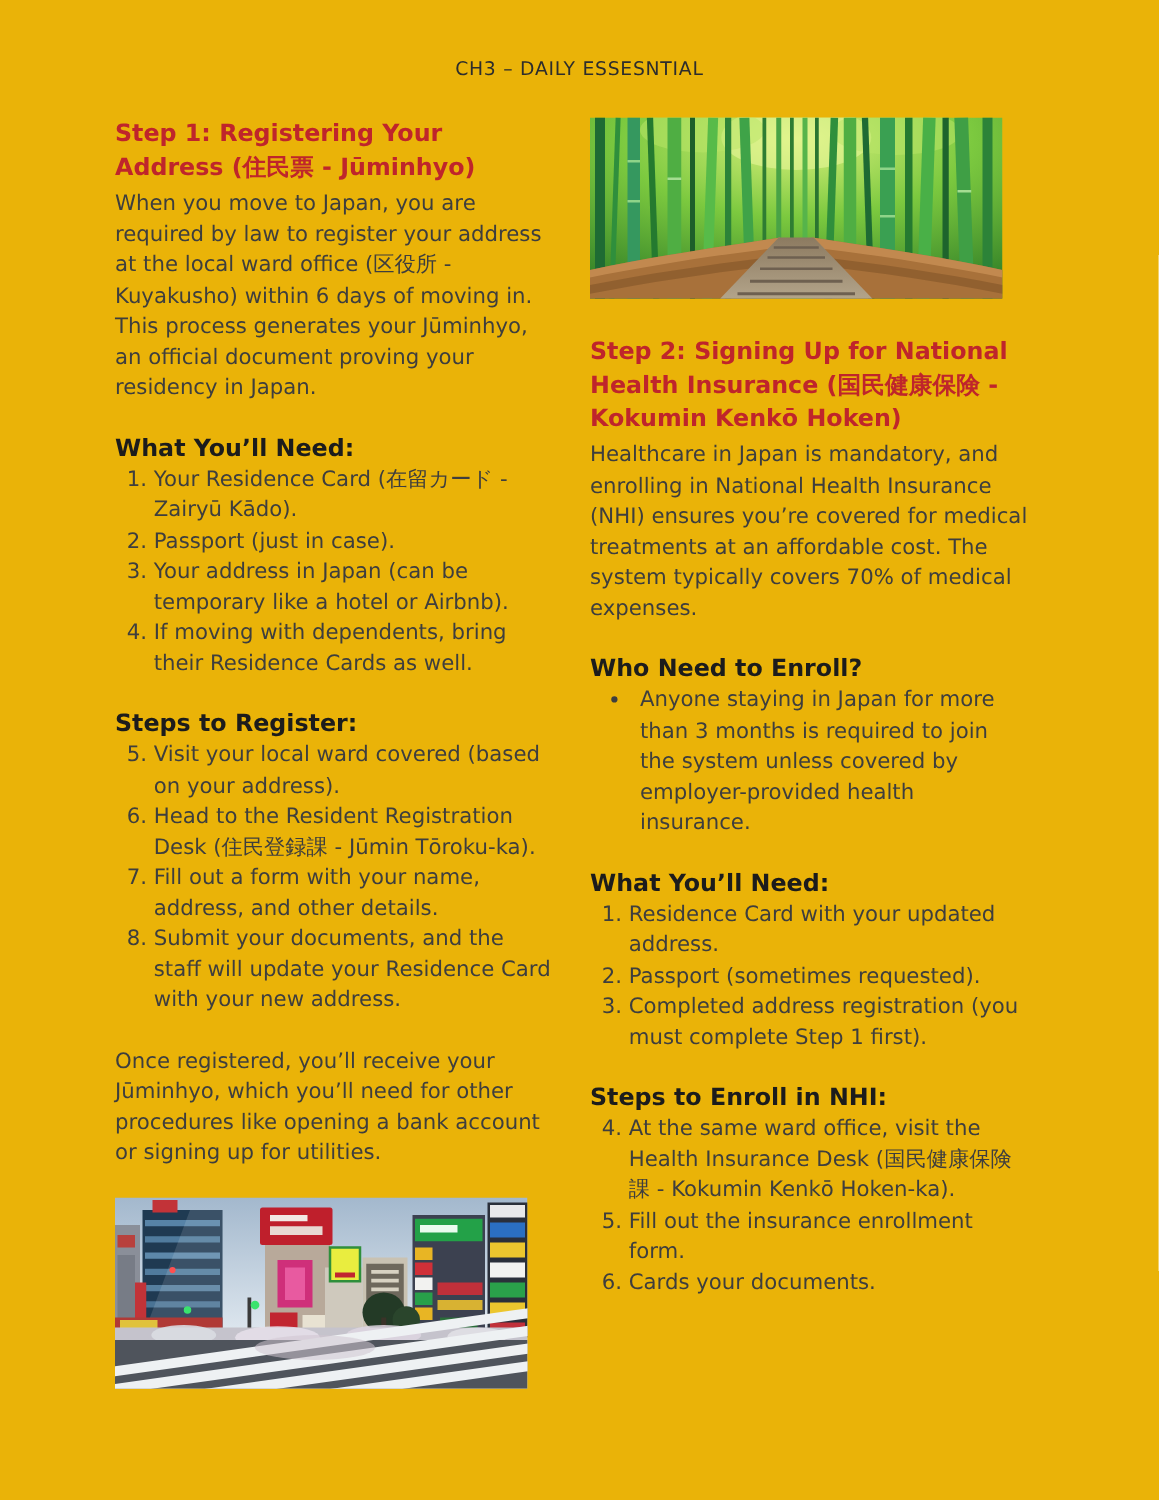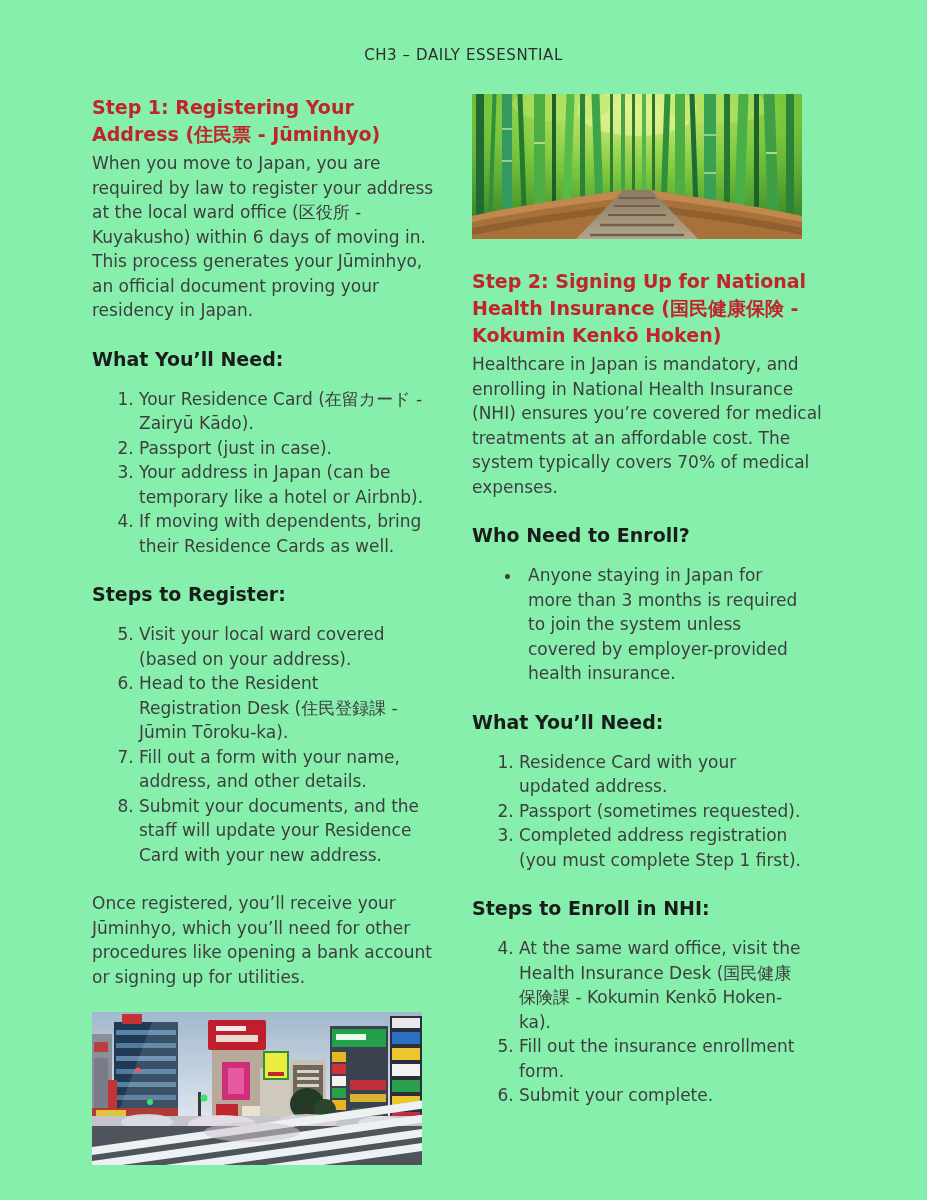--- a/index.html
+++ b/index.html
@@ -1,19 +1,19 @@
 <!DOCTYPE html>
 <html><head>
 <meta charset="utf-8">
 <style>
   html,body{margin:0;padding:0;background:#ffffff;}
   .page{
     position:relative;
     width:927px;height:1200px;
-    background:#86efac;
+    background:#eab308;
     font-family:"DejaVu Sans","Liberation Sans",sans-serif;
     color:#3e3e3e;
     overflow:hidden;
   }
   .page-header{
     padding-top:46px;
     text-align:center;
     font-size:15px;
     letter-spacing:0.6px;
     font-weight:500;
@@ -39,21 +39,21 @@
     color:#3e3e3e;
   }
   h3.subhead{
     margin:24px 0 1px 0;
     font-size:19px;
     line-height:24px;
     font-weight:bold;
     color:#1c1c1c;
   }
   ol.step-list, ul.bullet-list{
-    margin:16px;
+    margin:0;
     padding:0 0 0 31px;
     font-size:17px;
     line-height:24.5px;
     color:#3e3e3e;
   }
   ul.bullet-list{padding-left:34px;}
   ul.bullet-list li{padding-left:6px;}
   p.closing{margin-top:24px;}
   .photo{display:block;}
   .photo.tokyo{margin-top:23px;}
@@ -279,18 +279,18 @@
       <ol class="step-list">
           <li>Residence Card with your updated address.</li>
           <li>Passport (sometimes requested).</li>
           <li>Completed address registration (you must complete Step 1 first).</li>
         </ol>
 
       <h3 class="subhead">Steps to Enroll in NHI:</h3>
       <ol class="step-list" start="4">
           <li>At the same ward office, visit the Health Insurance Desk (国民健康保険課 - Kokumin Kenkō Hoken-ka).</li>
           <li>Fill out the insurance enrollment form.</li>
-          <li>Submit your complete.</li>
+          <li>Cards your documents.</li>
         </ol>
     </div>
   </div>
 
 </div>
 
 </body></html>

